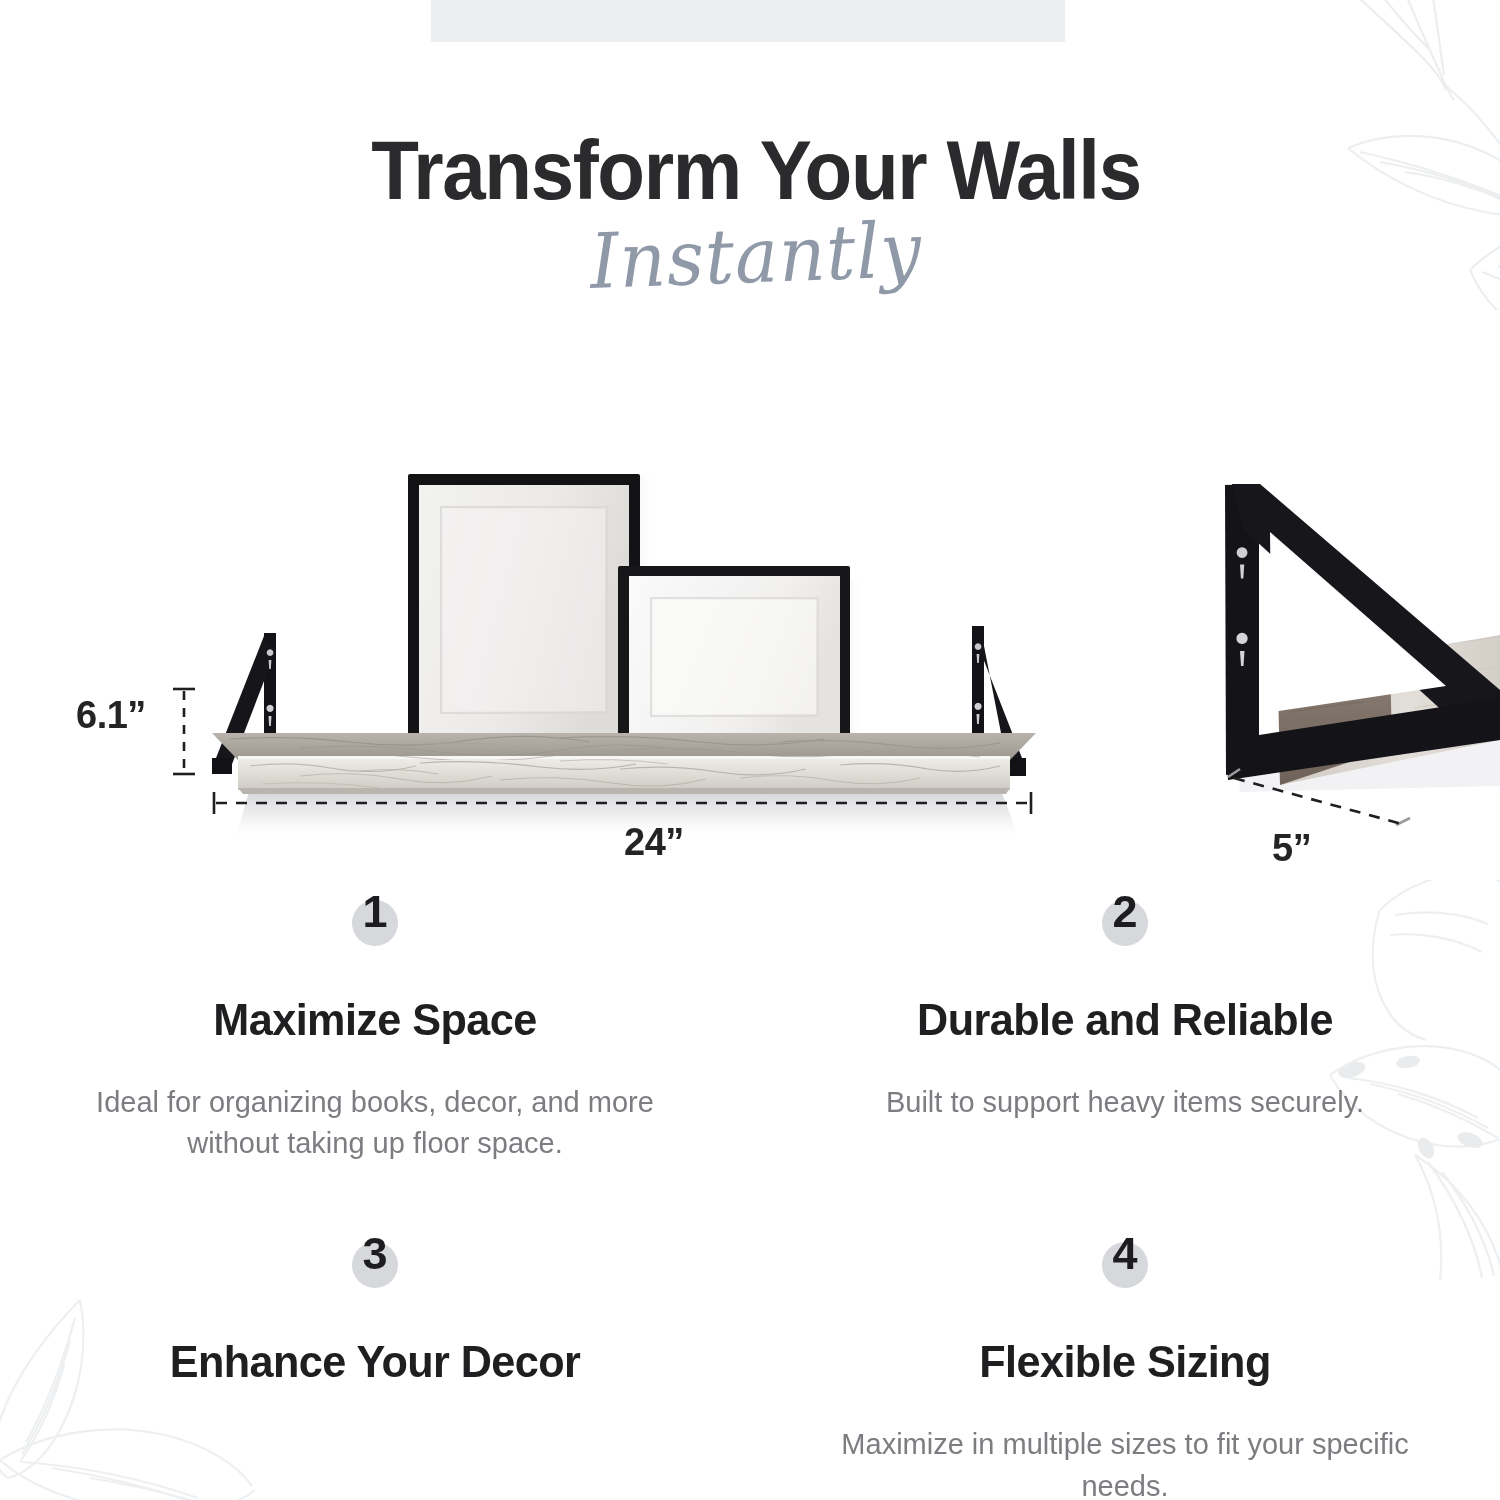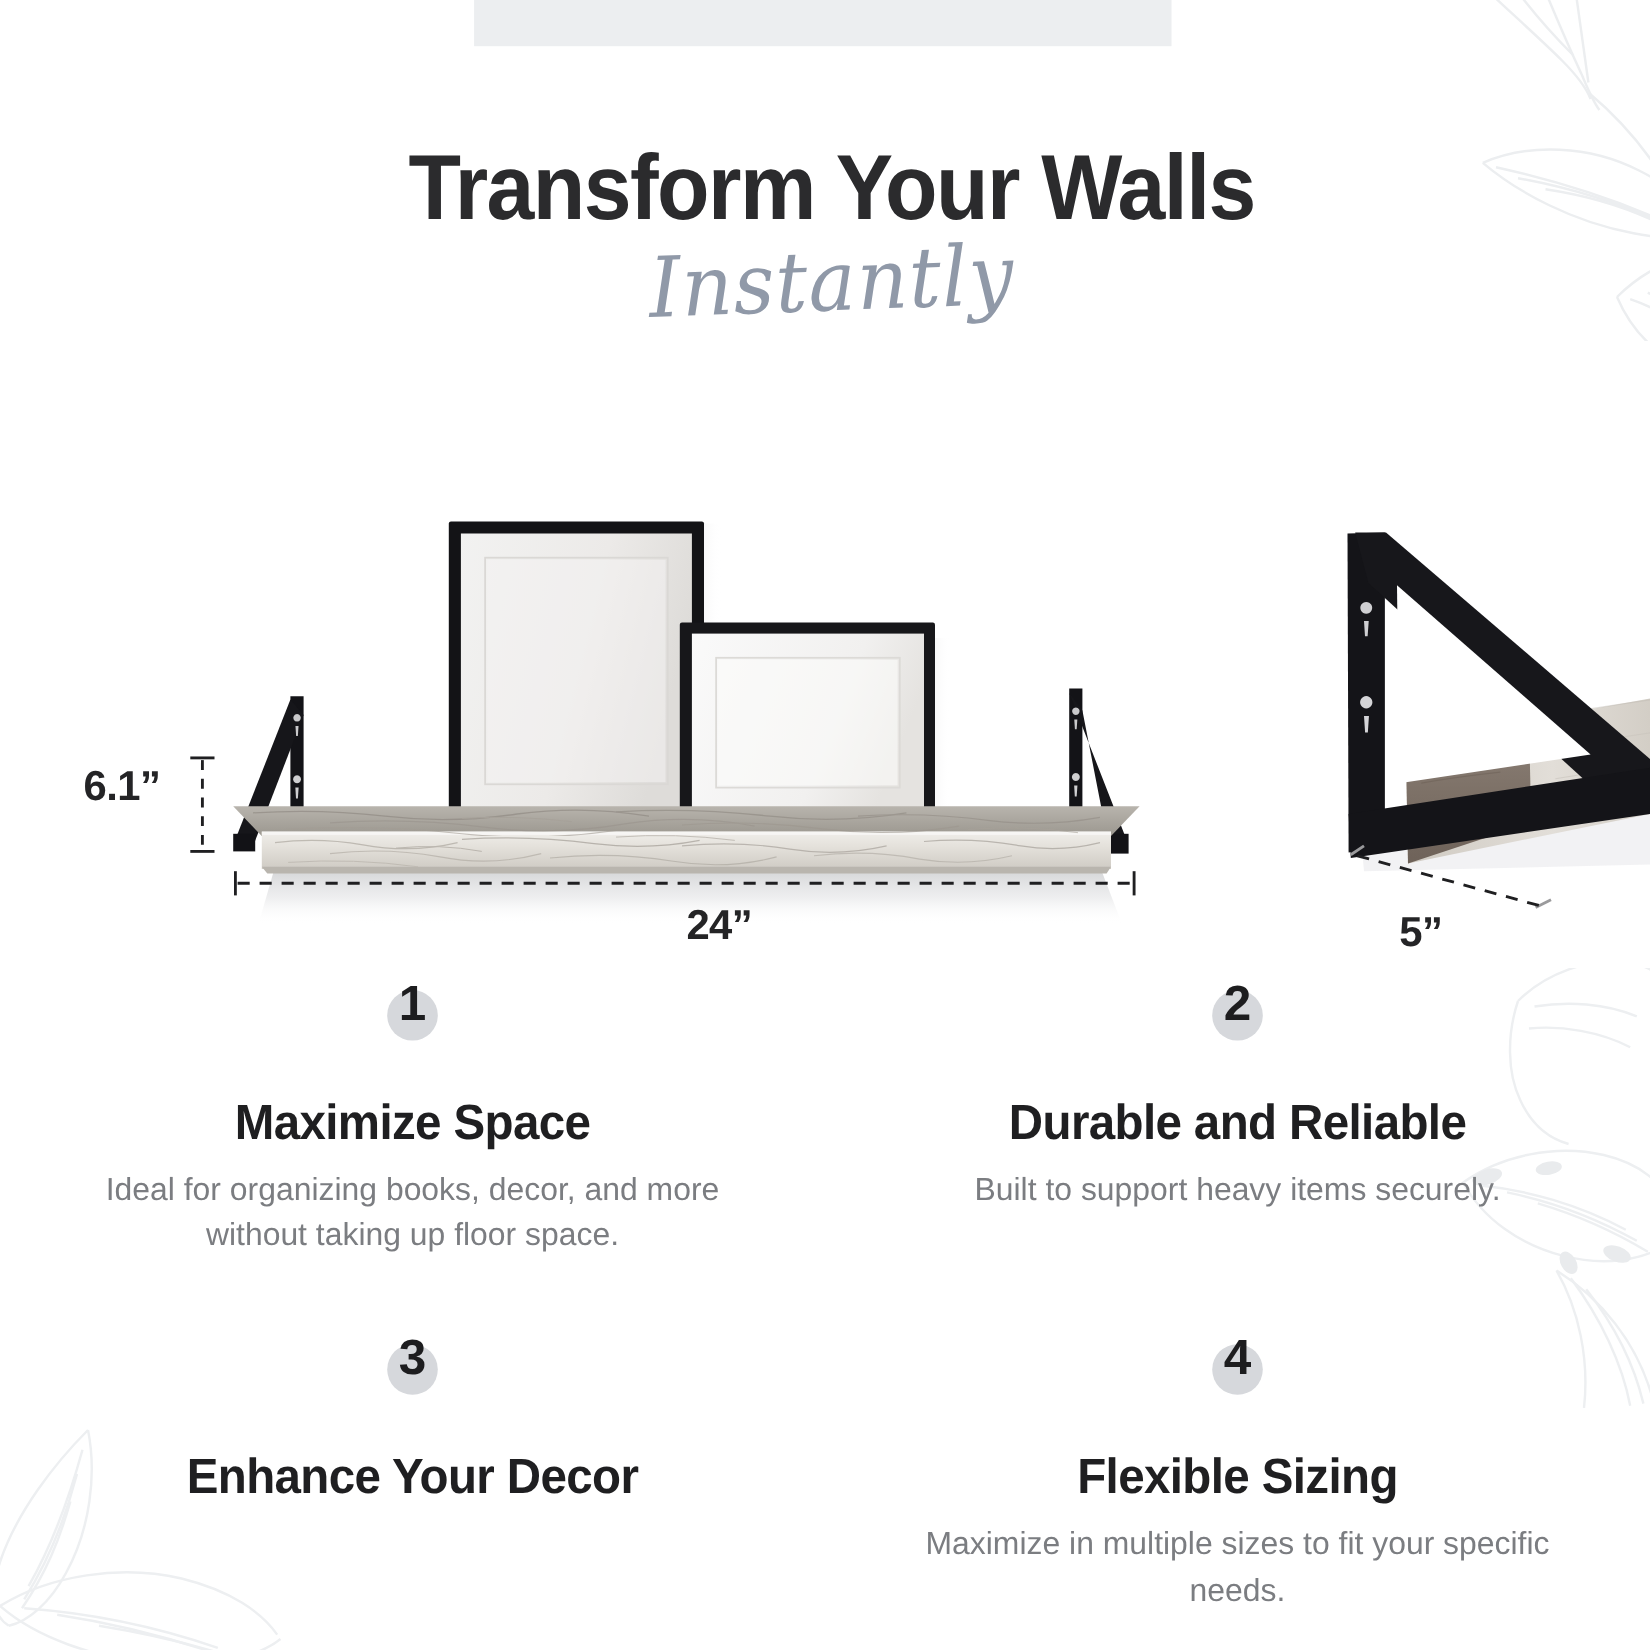--- a/index.html
+++ b/index.html
@@ -154,21 +154,21 @@
     font-weight: 700;
     color: #1f1f21;
     margin-top: 42px;
     letter-spacing: -0.6px;
     transform: scaleX(0.96);
   }
   .feature-desc {
     font-size: 29px;
     font-weight: 400;
     color: #7b7d81;
-    margin-top: 16px;
+    margin-top: 36px;
     line-height: 1.42;
   }
 </style>
 </head>
 <body>
 
 <div class="page">
 
   <div class="top-band"></div>
 

